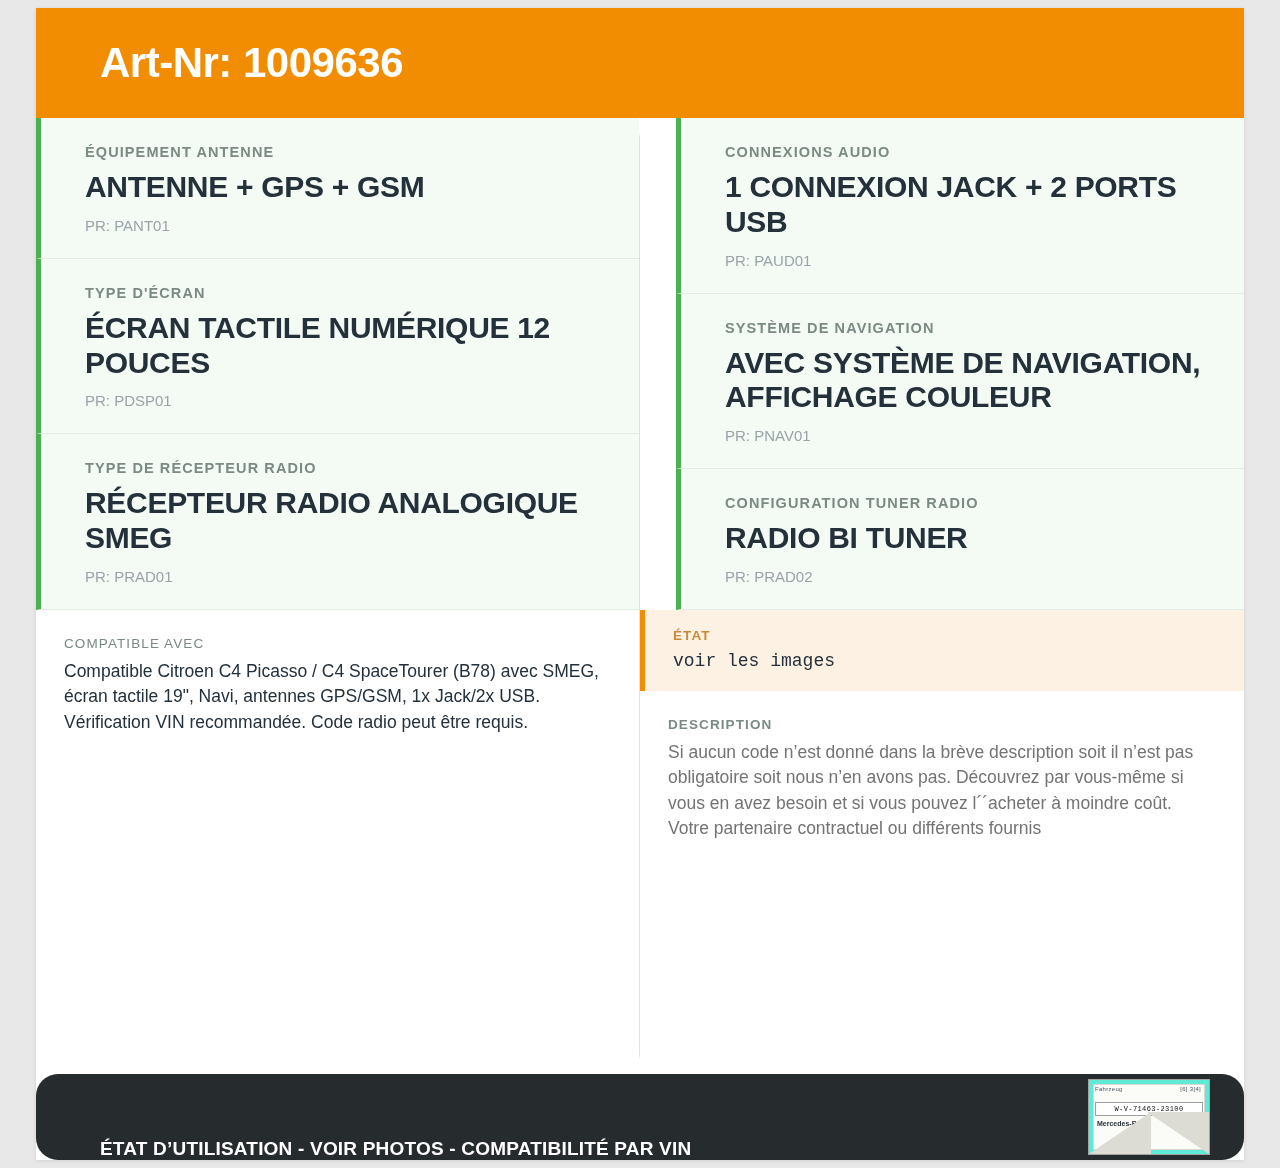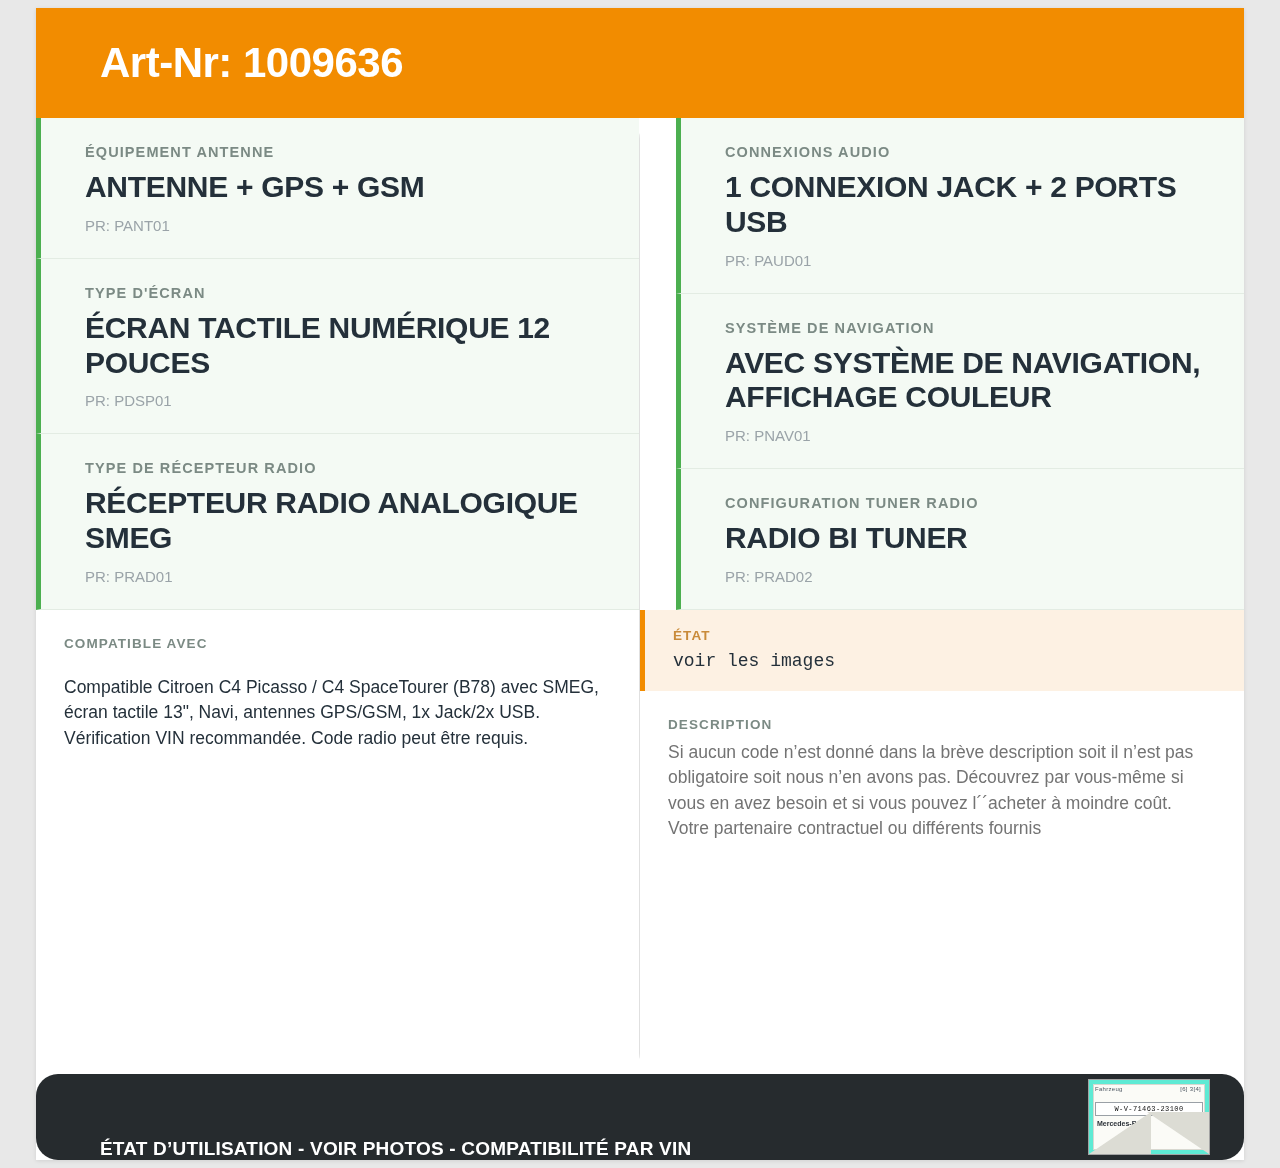--- a/index.html
+++ b/index.html
@@ -90,22 +90,22 @@
   .compat {
     background: #ffffff;
     padding: 26px 30px 24px 28px;
     flex: 1 1 auto;
   }
   .compat-label {
     font-size: 13.5px;
     letter-spacing: 1.1px;
     color: #7b8a84;
     text-transform: uppercase;
-    font-weight: bold;
-    margin-bottom: 24px;
+    font-weight: normal;
+    margin-bottom: 8px;
   }
   .compat-text {
     font-size: 17.5px;
     color: #24303a;
     line-height: 1.45;
     max-width: 560px;
   }
 
   
   .etat {
@@ -265,21 +265,21 @@
         </div>
 
         <div class="spec">
           <div class="spec-label">TYPE DE RÉCEPTEUR RADIO</div>
           <div class="spec-value">RÉCEPTEUR RADIO ANALOGIQUE SMEG</div>
           <div class="spec-pr">PR: PRAD01</div>
         </div>
 
         <div class="compat">
           <div class="compat-label">COMPATIBLE AVEC</div>
-          <div class="compat-text">Compatible Citroen C4 Picasso / C4 SpaceTourer (B78) avec SMEG, écran tactile 13", Navi, antennes GPS/GSM, 1x Jack/2x USB. Vérification VIN recommandée. Code radio peut être requis.</div>
+          <div class="compat-text">Compatible Citroen C4 Picasso / C4 SpaceTourer (B78) avec SMEG, écran tactile 19", Navi, antennes GPS/GSM, 1x Jack/2x USB. Vérification VIN recommandée. Code radio peut être requis.</div>
         </div>
 
       </div>
 
       <div class="col col-right">
 
         <div class="spec">
           <div class="spec-label">CONNEXIONS AUDIO</div>
           <div class="spec-value">1 CONNEXION JACK + 2 PORTS USB</div>
           <div class="spec-pr">PR: PAUD01</div>

